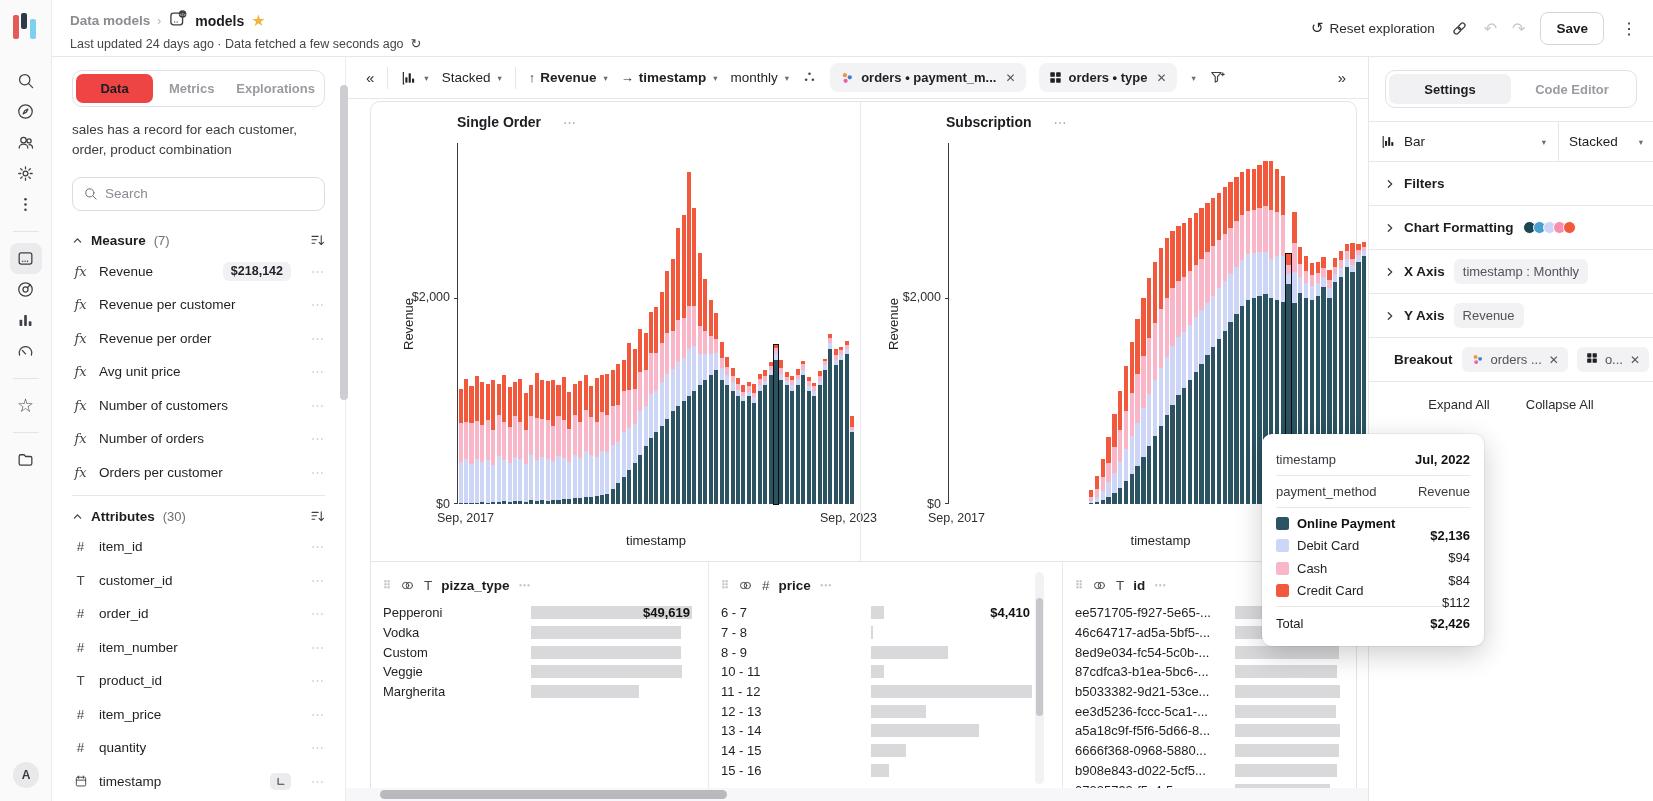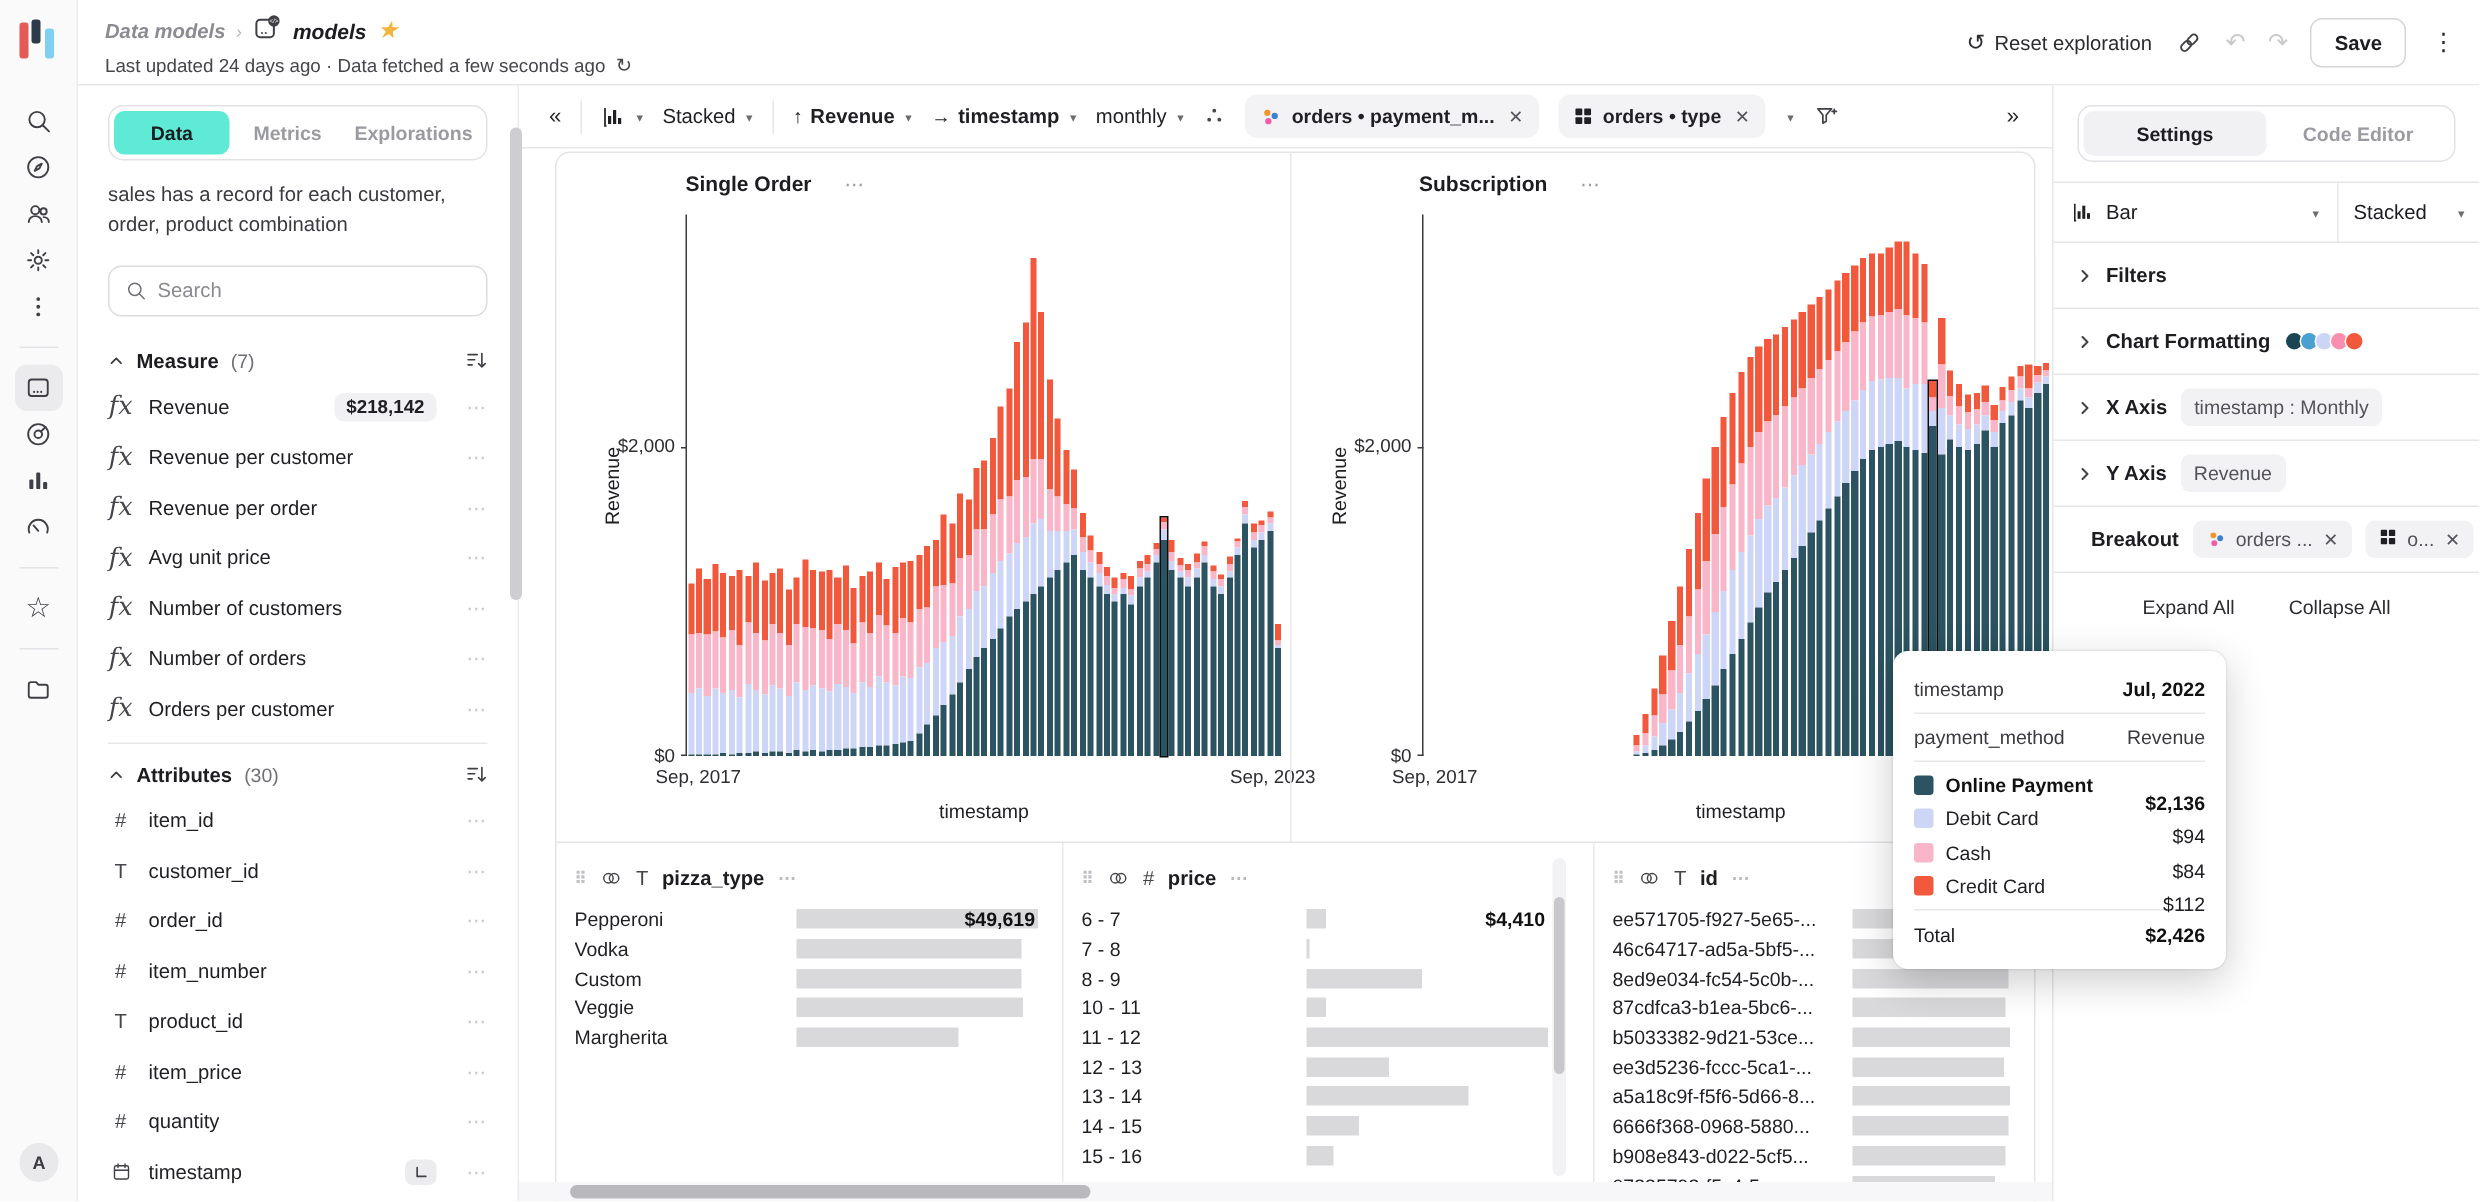--- a/index.html
+++ b/index.html
@@ -15,51 +15,51 @@
   .rail-ic { width:32px; height:31px; display:flex; align-items:center; justify-content:center; border-radius:8px; color:#3f3f46; }
   .rail-ic.first { margin-top:26px; }
   .rail-ic.active { background:#ebebee; }
   .rail-div { width:26px; height:1px; background:#e4e4e8; margin:11px 0; }
   .rail-star { font-size:19px; color:#3f3f46; line-height:1; }
   .avatar { position:absolute; bottom:13px; left:13px; width:26px; height:26px; border-radius:50%; background:#e9e9ec; display:flex; align-items:center; justify-content:center; font-size:12px; font-weight:bold; color:#3a3a40; }
 
   
   .topbar { position:absolute; left:52px; top:0; right:0; height:57px; background:#fff; border-bottom:1px solid #e7e7ea; z-index:7; }
   .crumbs { position:absolute; left:18px; top:9px; }
-  .crumb-line1 { display:flex; align-items:center; gap:7px; font-size:13.5px;font-style:italic; }
+  .crumb-line1 { display:flex; align-items:center; gap:7px; font-size:13.5px; }
   .crumb-root { color:#8b8b92; font-weight:600; }
   .crumb-sep { color:#b4b4ba; font-size:12px; }
   .crumb-title { font-weight:700; font-size:14px; color:#1c1c21; }
   .crumb-star { color:#f2b43d; font-size:16px; line-height:1; }
   .crumb-line2 { margin-top:4px; font-size:12.5px; color:#45454b; display:flex; align-items:center; gap:7px; }
   .refresh-g { font-size:13px; color:#45454b; }
   .topbar-right { position:absolute; right:14px; top:0; height:56px; display:flex; align-items:center; gap:15px; }
   .reset { display:flex; align-items:center; gap:6px; font-size:13.5px; color:#2b2b30; }
   .reset-g { font-size:15px; }
   .ghost-g { font-size:16px; color:#c9c9ce; }
   .save-btn { background:#fff; border:1px solid #d6d6da; border-radius:8px; height:33px; padding:0 15px; font-size:13.5px; font-weight:700; color:#1c1c21; font-family:inherit; }
   .kebab { font-size:16px; color:#2b2b30; padding:0 2px; }
 
   
   .left-panel { position:absolute; left:52px; top:57px; bottom:0; width:294px; background:#fff; border-right:1px solid #ececef; padding:13px 20px 0 20px; overflow:hidden; }
   .lp-tabs { border:1px solid #e2e2e6; border-radius:10px; height:37px; display:flex; padding:3px; }
   .lp-tab { flex:1; display:flex; align-items:center; justify-content:center; font-size:13px; font-weight:700; color:#9a9aa1; border-radius:7px; white-space:nowrap; padding:0 6px; }
-  .lp-tab.active { background:#5eead4; color:#1c1c21; }
+  .lp-tab.active { background:#ef4444; color:#1c1c21; }
   .lp-desc { margin-top:13px; font-size:13.5px; color:#3a3a40; line-height:1.5; }
   .searchbox { margin-top:16px; height:34px; border:1px solid #dcdce0; border-radius:9px; display:flex; align-items:center; padding:0 10px; gap:7px; }
   .searchbox input { border:0; outline:0; flex:1; font-size:13.5px; font-family:inherit; color:#1c1c21; background:transparent; }
   .searchbox input::placeholder { color:#8a8a92; }
   .sec-head { display:flex; align-items:center; gap:8px; margin-top:18px; height:24px; }
   .sec-title { font-weight:700; font-size:13.5px; }
   .sec-count { color:#6f6f76; font-size:13px; }
   .sec-sort { margin-left:auto; }
   .plist { margin-top:2px; }
   .pitem { display:flex; align-items:center; height:33.5px; gap:10px; font-size:13.5px; color:#1f1f24; }
   .picon { width:17px; display:flex; justify-content:center; color:#45454b; font-size:13px; flex:none; }
-  .fxi { font-style:italic; font-family:"DejaVu Serif", serif; font-size:17px; color:#45454b; }
+  .fxi { font-style:italic; font-family:"DejaVu Serif", serif; font-size:13px; color:#45454b; }
   .glyph-t { font-size:13.5px; color:#45454b; }
   .pname { white-space:nowrap; overflow:hidden; }
   .pbadge { margin-left:auto; background:#f1f1f3; border-radius:6px; padding:2.5px 8px; font-weight:700; font-size:12.5px; }
   .pdots { color:#c6c6cb; font-size:13px; letter-spacing:1px; margin-left:auto; flex:none; }
   .pbadge + .pdots, .axis-pill + .pdots { margin-left:10px; }
   .axis-pill { margin-left:auto; background:#ececef; border-radius:5px; padding:3px 5px; display:flex; }
   .lp-divider { height:1px; background:#e7e7ea; margin:6px 0 2px; }
   .lp-scroll { position:absolute; left:340px; top:85px; width:8px; height:315px; border-radius:4px; background:#cdcdd2; z-index:9; }
 
   

